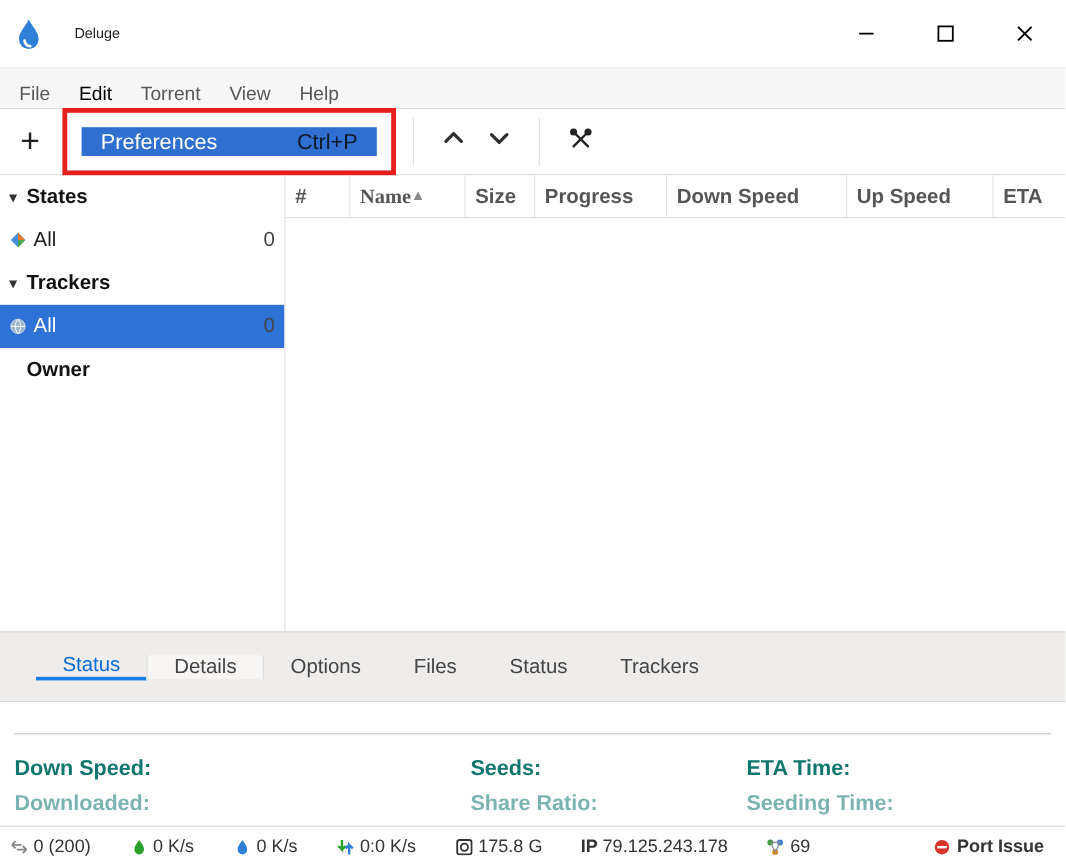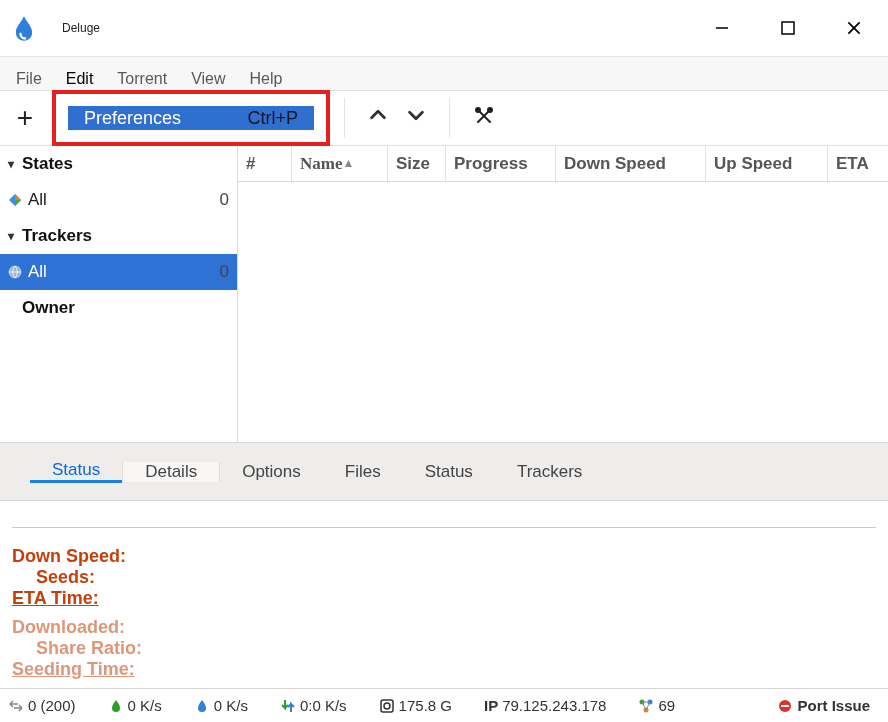--- a/index.html
+++ b/index.html
@@ -202,27 +202,26 @@
   
   .details {
     flex: 0 0 auto;
     padding: 26px 12px 0 12px;
     border-top: 1px solid #d9d9d9;
   }
   .details-row {
     display: flex;
     font-weight: 700;
     font-size: 18px;
-    color: #c2410c;
+    color: #0f766e;
     margin-bottom: 8px;
-    flex-direction: column;
   }
   .details-row > div:nth-child(1) { width: 380px; }
-  .details-row > div:nth-child(2) { width: 230px; margin-left: 24px; }
-  .details-row > div:nth-child(3) { flex: 1; text-decoration: underline; }
+  .details-row > div:nth-child(2) { width: 230px; }
+  .details-row > div:nth-child(3) { flex: 1; }
 
   
   .status-bar {
     height: 34px;
     border-top: 1px solid #d9d9d9;
     display: flex;
     align-items: center;
     font-size: 15px;
     color: #333;
     padding: 0 8px;

